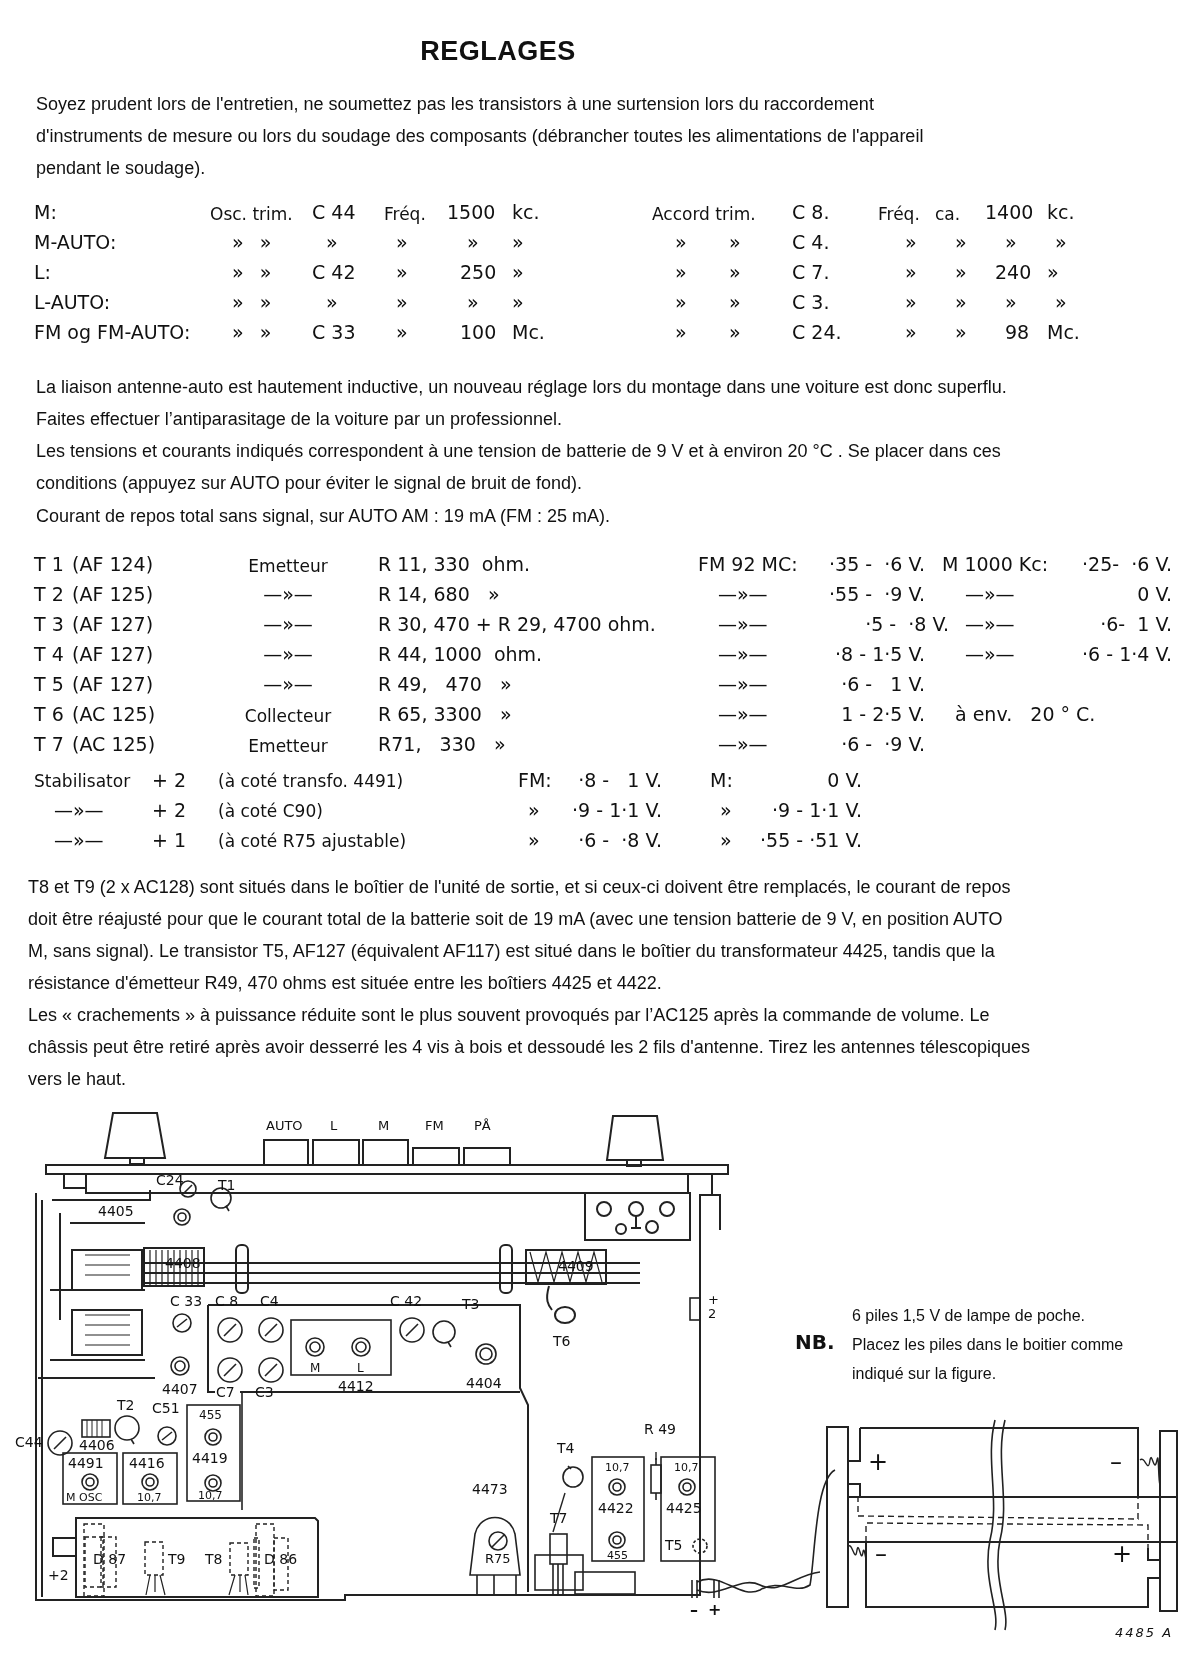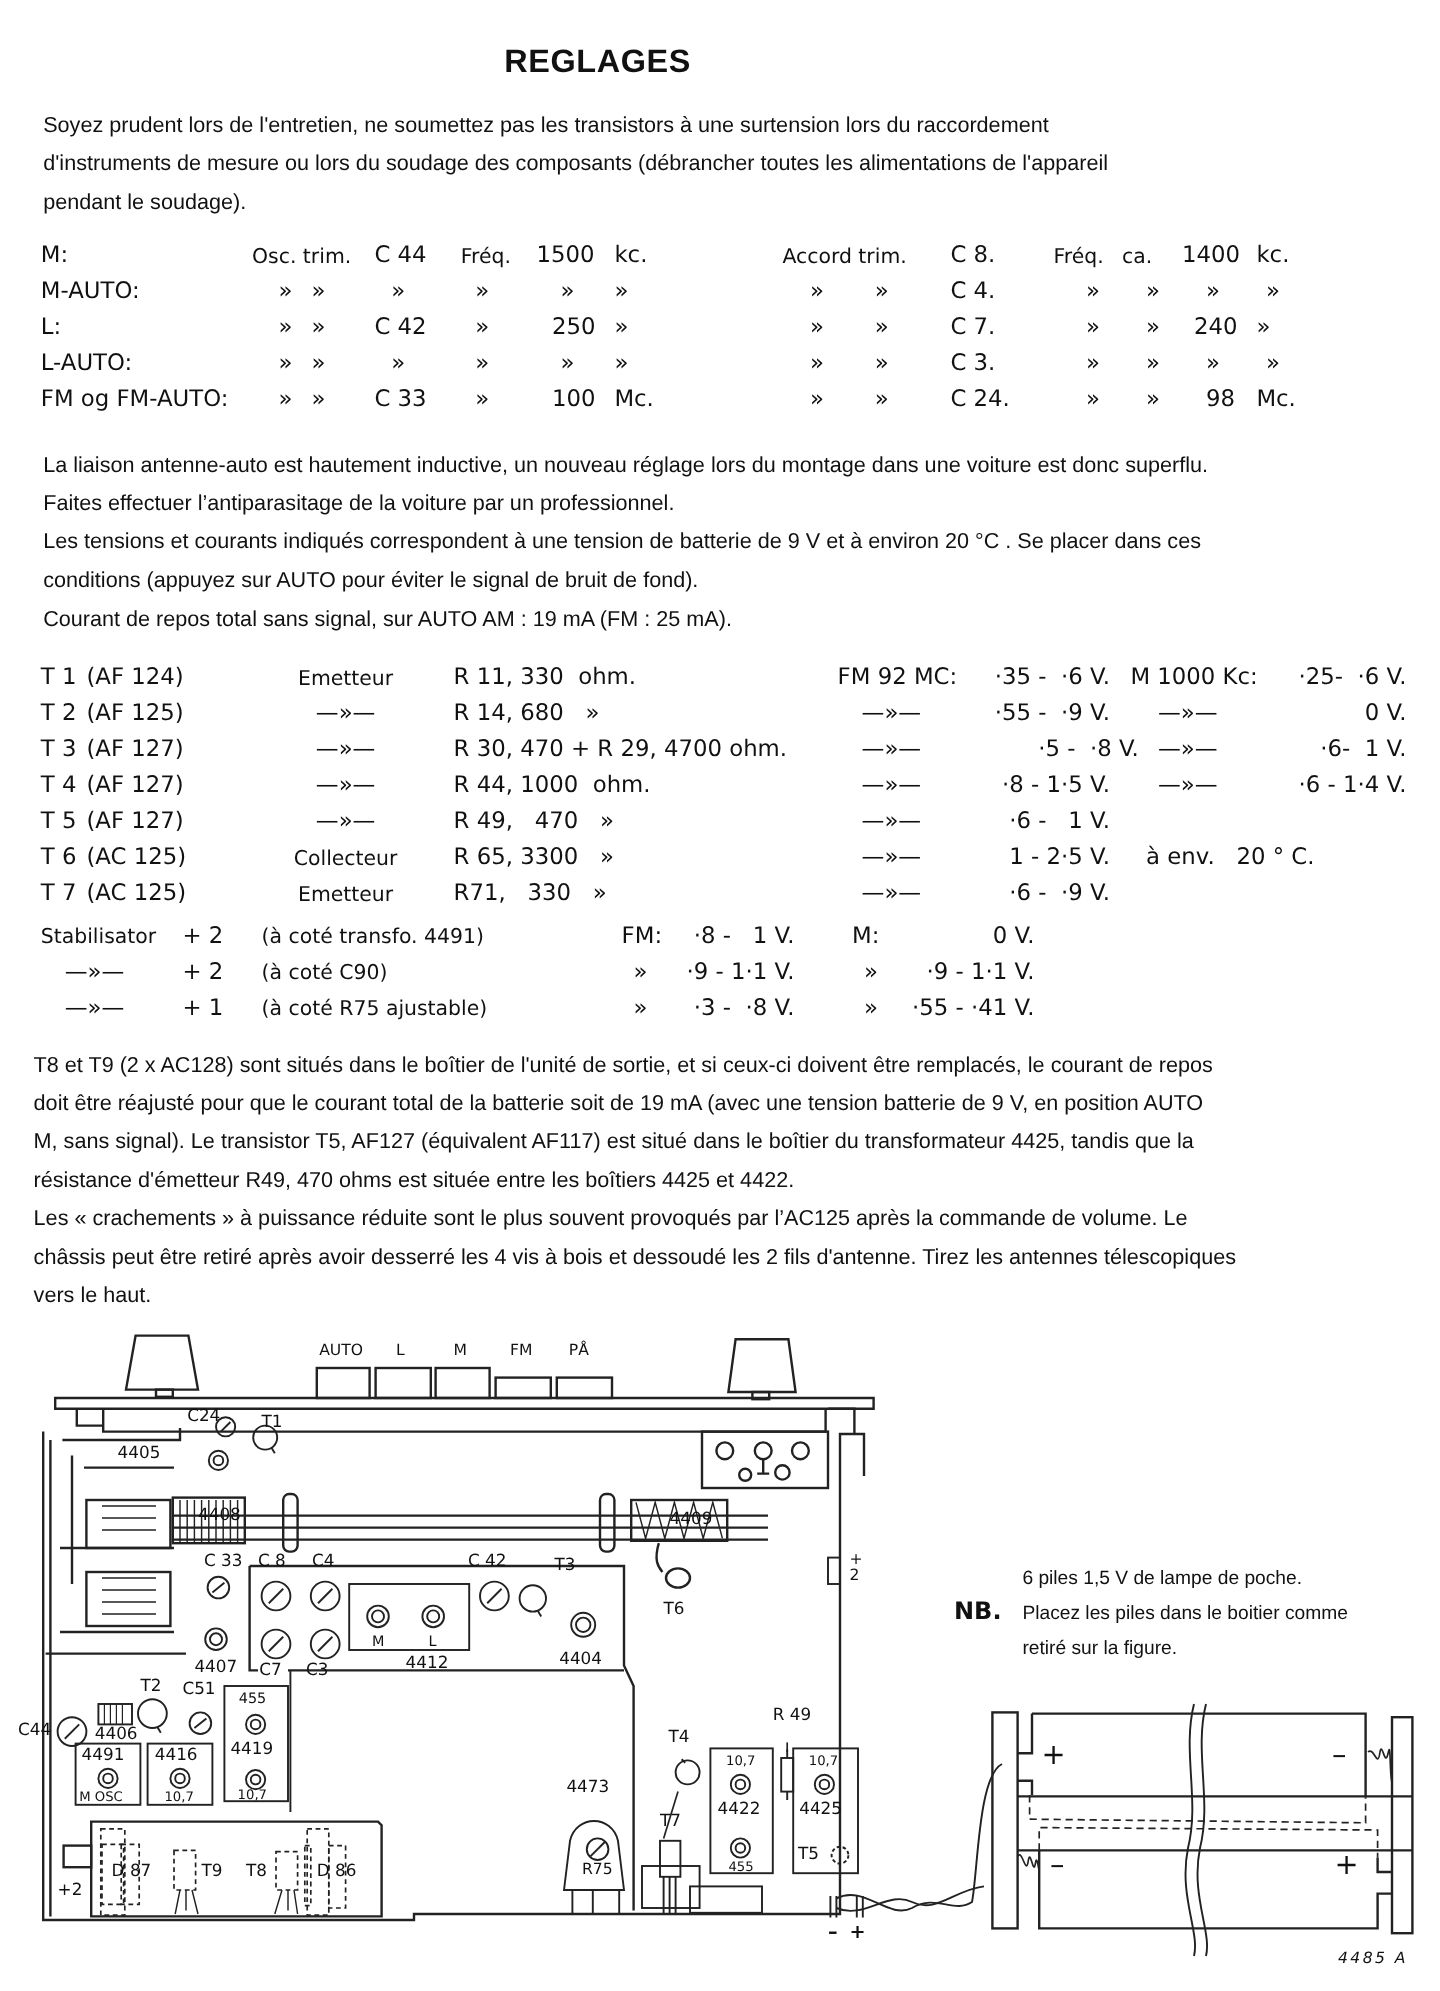--- a/index.html
+++ b/index.html
@@ -194,23 +194,23 @@
     <span class="abs tbl" style="left:528px;top:799px">»</span>
     <span class="abs tbl rc" style="left:560px;top:799px;width:102px;white-space:pre">·9 - 1·1 V.</span>
     <span class="abs tbl" style="left:720px;top:799px">»</span>
     <span class="abs tbl rc" style="left:750px;top:799px;width:112px;white-space:pre">·9 - 1·1 V.</span>
   </div>
   <div>
     <span class="abs tbl" style="left:54px;top:829px">—»—</span>
     <span class="abs tbl" style="left:152px;top:829px">+ 1</span>
     <span class="abs tbl-sm" style="left:218px;top:831px">(à coté R75 ajustable)</span>
     <span class="abs tbl" style="left:528px;top:829px">»</span>
-    <span class="abs tbl rc" style="left:560px;top:829px;width:102px;white-space:pre">·3 -  ·8 V.</span>
+    <span class="abs tbl rc" style="left:560px;top:829px;width:102px;white-space:pre">·6 -  ·8 V.</span>
     <span class="abs tbl" style="left:720px;top:829px">»</span>
-    <span class="abs tbl rc" style="left:750px;top:829px;width:112px;white-space:pre">·55 - ·41 V.</span>
+    <span class="abs tbl rc" style="left:750px;top:829px;width:112px;white-space:pre">·55 - ·51 V.</span>
   </div>
 </div>
 
 <div>
   <div class="abs para" style="left:28px;top:871px">T8 et T9 (2 x AC128) sont situés dans le boîtier de l'unité de sortie, et si ceux-ci doivent être remplacés, le courant de repos</div>
   <div class="abs para" style="left:28px;top:903px">doit être réajusté pour que le courant total de la batterie soit de 19 mA (avec une tension batterie de 9 V, en position AUTO</div>
   <div class="abs para" style="left:28px;top:935px">M, sans signal). Le transistor T5, AF127 (équivalent AF117) est situé dans le boîtier du transformateur 4425, tandis que la</div>
   <div class="abs para" style="left:28px;top:967px">résistance d'émetteur R49, 470 ohms est située entre les boîtiers 4425 et 4422.</div>
   <div class="abs para" style="left:28px;top:999px">Les « crachements » à puissance réduite sont le plus souvent provoqués par l’AC125 après la commande de volume. Le</div>
   <div class="abs para" style="left:28px;top:1031px">châssis peut être retiré après avoir desserré les  4 vis à bois et dessoudé les 2 fils d'antenne. Tirez les antennes télescopiques</div>
@@ -460,14 +460,14 @@
   <span class="abs" style="left:1110px;top:1448px;font-size:24px">–</span>
   <span class="abs" style="left:875px;top:1540px;font-size:24px">–</span>
   <span class="abs" style="left:1112px;top:1540px;font-size:24px">+</span>
   <span class="abs" style="left:1115px;top:1625px;font-size:13px;font-style:italic;letter-spacing:2px">4485 A</span>
 </div>
 
 <div>
   <span class="abs nb">NB.</span>
   <div class="abs nbtxt" style="top:1301px">6 piles 1,5 V de lampe de poche.</div>
   <div class="abs nbtxt" style="top:1330px">Placez les piles dans le boitier comme</div>
-  <div class="abs nbtxt" style="top:1359px">retiré sur la figure.</div>
+  <div class="abs nbtxt" style="top:1359px">indiqué sur la figure.</div>
 </div>
 
 </body></html>

